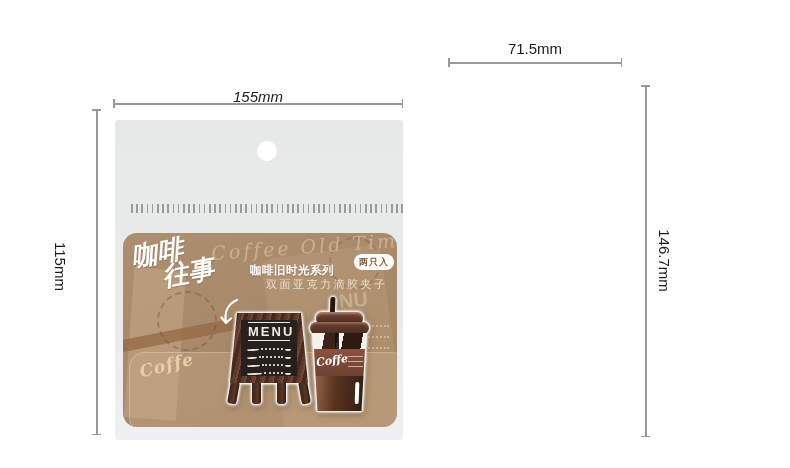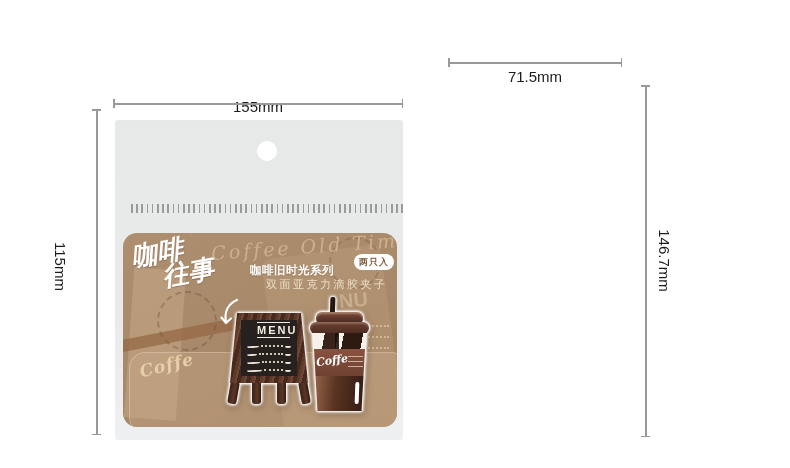--- a/index.html
+++ b/index.html
@@ -9,25 +9,25 @@
   
   .dim-label{position:absolute;color:#1c1c1c;font-size:15px;text-align:center;}
   .dlh{position:absolute;height:1.5px;background:#999;}
   .dlh::before,.dlh::after{content:"";position:absolute;width:1.5px;height:9px;background:#999;top:-3.8px;}
   .dlh::before{left:0}.dlh::after{right:0}
   .dlv{position:absolute;width:1.5px;background:#999;}
   .dlv::before,.dlv::after{content:"";position:absolute;height:1.5px;width:9px;background:#999;left:-3.8px;}
   .dlv::before{top:0}.dlv::after{bottom:0}
   .rot90{transform:rotate(90deg);}
 
-  #dim-pkg-w-label{left:113px;top:98px;width:290px;}
+  #dim-pkg-w-label{left:113px;top:88px;width:290px;font-style:italic;}
   #dim-pkg-w-line{left:113px;top:103px;width:290px;}
   #dim-pkg-h-line{left:96px;top:109px;height:326px;}
   #dim-pkg-h-label{left:14px;top:258px;width:92px;}
-  #dim-ph-w-label{left:448px;top:40px;width:174px;margin-top:28px;}
+  #dim-ph-w-label{left:448px;top:40px;width:174px;}
   #dim-ph-w-line{left:448px;top:62px;width:174px;}
   #dim-ph-h-line{left:645px;top:85px;height:352px;}
   #dim-ph-h-label{left:614px;top:252px;width:100px;}
 
   
   .bag{position:absolute;left:115px;top:120px;width:288px;height:320px;border-radius:3px;
        background:linear-gradient(#e7e8e8 0%,#e9eaea 60%,#eef0f1 100%);}
   .hole{position:absolute;left:142px;top:21px;width:20px;height:20px;border-radius:50%;background:#fff;}
   .perforation{position:absolute;left:16px;top:84px;width:272px;height:9px;
        background:repeating-linear-gradient(90deg,#9a9a9a 0 1.6px,transparent 1.6px 5.2px);}
@@ -61,22 +61,22 @@
   .arrow-doodle{position:absolute;left:96px;top:64px;width:22px;height:30px;}
 
   
   .sticker{position:absolute;filter:drop-shadow(0 0 1.1px #fff) drop-shadow(0 0 1.1px #fff)
            drop-shadow(0 0 1.6px rgba(255,255,255,.95)) drop-shadow(1px 2px 3px rgba(60,35,20,.35));}
   .st-menu{left:98px;top:78px;width:96px;height:96px;}
   .aframe{position:absolute;left:9px;top:2px;width:78px;height:70px;
           clip-path:polygon(9% 0,91% 0,100% 100%,0 100%);
           background:repeating-linear-gradient(104deg,#5e3a2a 0 3px,#6f4634 3px 5px,#48291d 5px 9px);}
   .board{position:absolute;left:11px;top:7px;right:11px;bottom:7px;background:#26211e;padding:2px 4px;}
-  .menu-title{color:#f2ecdf;font-size:11px;font-weight:bold;letter-spacing:2px;text-align:center;
-              border-top:1px solid #f2ecdf;border-bottom:1px solid #f2ecdf;padding:1px 0;margin:0 3px 2px 12px;}
+  .menu-title{color:#f2ecdf;font-size:13px;font-weight:bold;letter-spacing:2px;text-align:center;
+              border-top:1px solid #f2ecdf;border-bottom:1px solid #f2ecdf;padding:1px 0;margin:0 3px 2px 3px;}
   .menu-row{display:flex;align-items:flex-end;height:8px;margin:0 2px;}
   .menu-row .sq{height:3px;border-bottom:2px solid #e9e0cf;border-radius:2px;transform:rotate(-2deg);}
   .menu-row .dots{flex:1;border-bottom:2px dotted rgba(236,227,210,.85);margin:0 2px 1px 2px;}
   .menu-row .end{width:6px;height:3px;border-bottom:2px solid #e9e0cf;border-radius:2px;}
   .leg{position:absolute;width:9px;height:23px;background:linear-gradient(90deg,#3c2318,#5b3726 60%,#2f1a11);border-radius:3px;top:70px;}
   .leg1{left:8px;transform:rotate(10deg);}
   .leg2{left:31px;}
   .leg3{left:56px;}
   .leg4{left:79px;transform:rotate(-10deg);}
 

